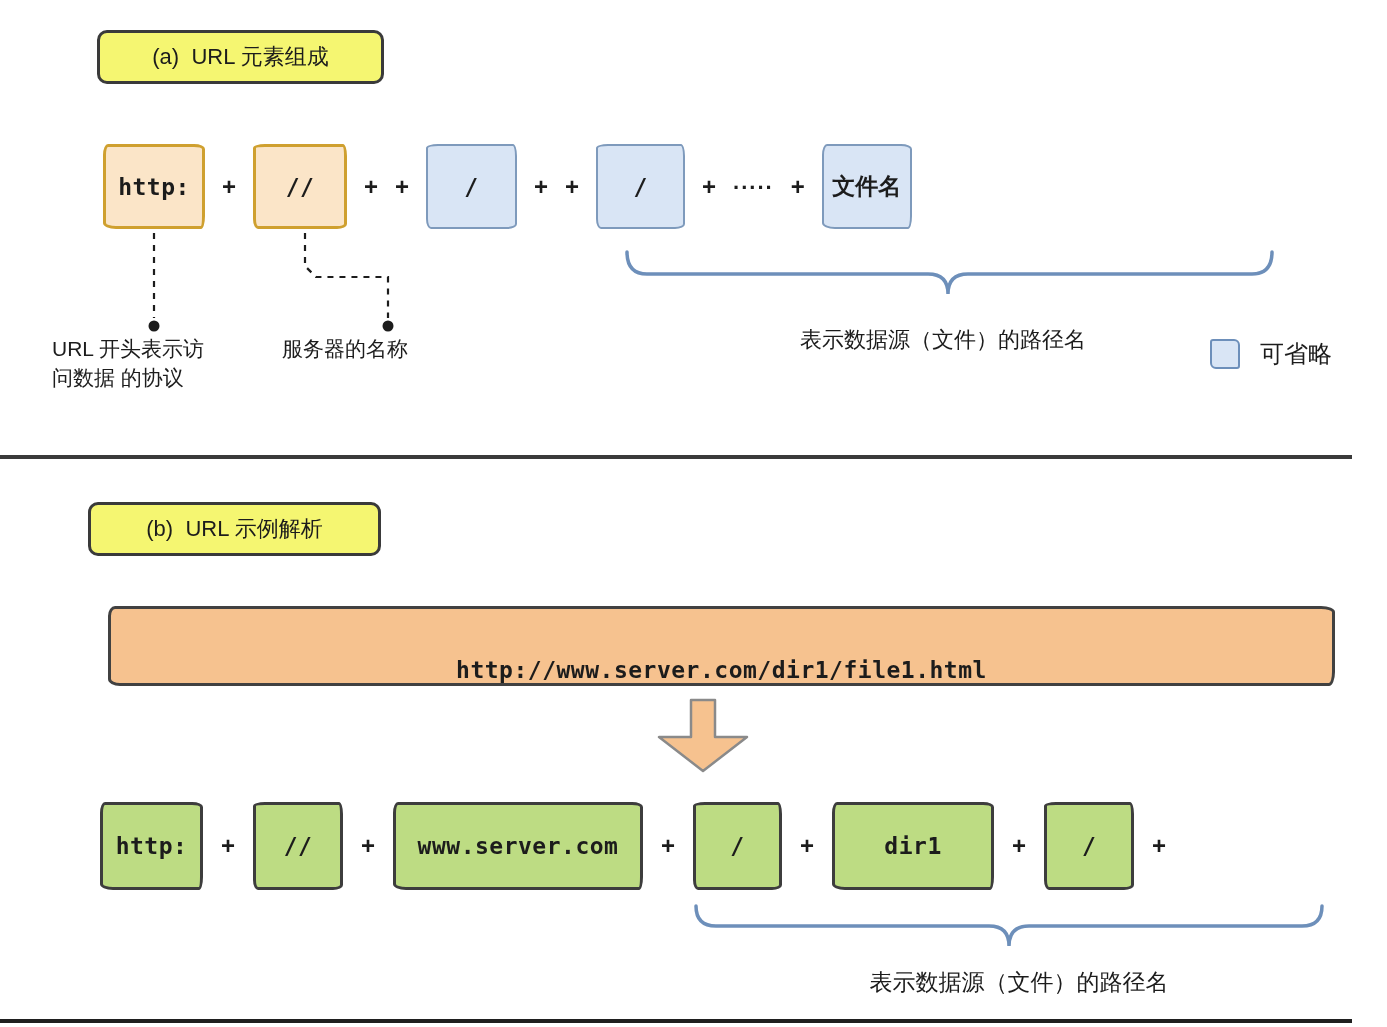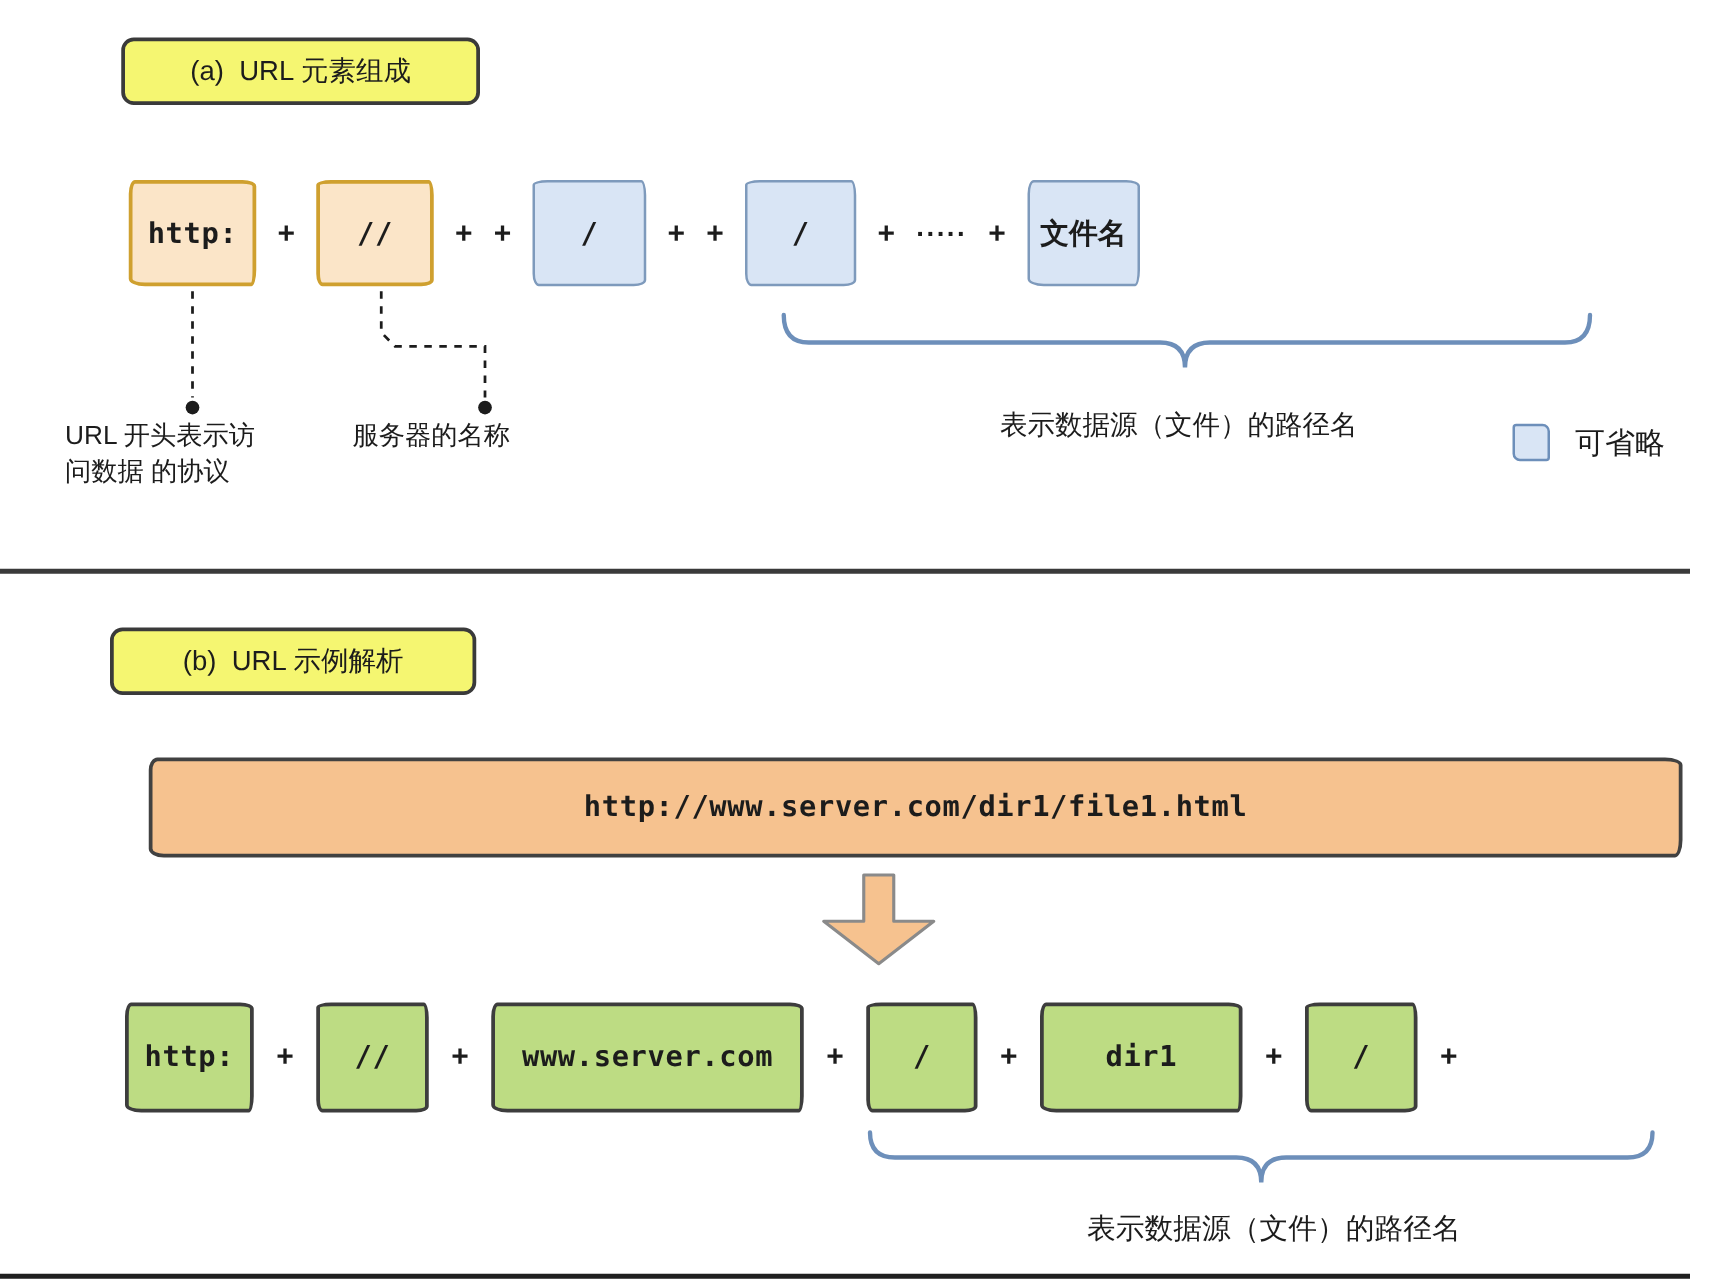--- a/index.html
+++ b/index.html
@@ -46,22 +46,22 @@
   .bracelabel{position:absolute;text-align:center;font-size:22px;margin-top:11px;}
   #blabel-a{left:693px;top:314px;width:500px;}
   #blabel-b{left:769px;top:956px;width:500px;font-size:23px;}
 
   #legend{position:absolute;left:1178px;top:338px;display:flex;align-items:center;gap:20px;margin-left:32px;}
   .swatch{width:30px;height:30px;box-sizing:border-box;background:var(--blue-fill,#d9e5f5);
     border:2.5px solid var(--brace,#6d8fba);border-radius:3px 6px 3px 6px;}
   #legend .label{font-size:24px;}
 
   .banner{
-    position:absolute;left:119px;top:606px;width:1227px;height:80px;box-sizing:border-box;
-    display:flex;align-items:center;justify-content:center;
+    position:absolute;left:108px;top:606px;width:1227px;height:80px;box-sizing:border-box;
+    display:flex;align-items:flex-end;justify-content:center;
     background:var(--banner-fill,#f6c28f);border:3px solid var(--banner-border,#414141);
     border-radius:7px 14px 6px 12px / 10px 6px 14px 7px;
   }
   .banner .code{font-size:23px;}
 
   .divider{position:absolute;left:0;width:1387px;height:4px;background:#3a3a3a;}
   #divider-mid{top:455px;}
   #divider-bottom{top:1019px;background:#1f1f1f;}
 </style>
 </head>

